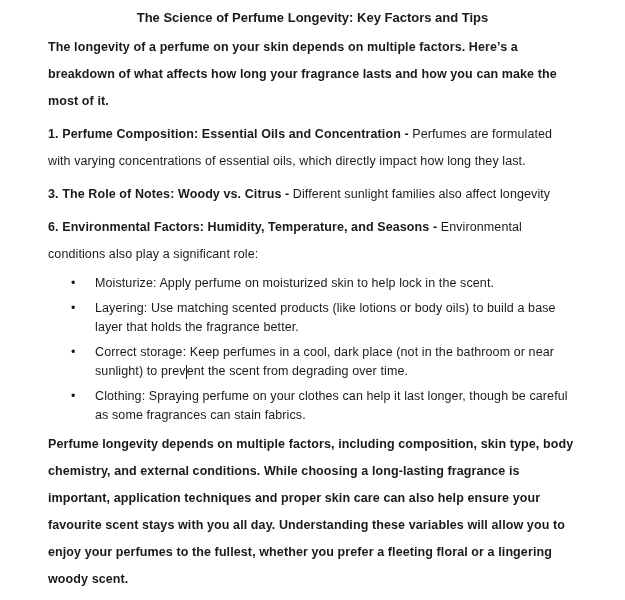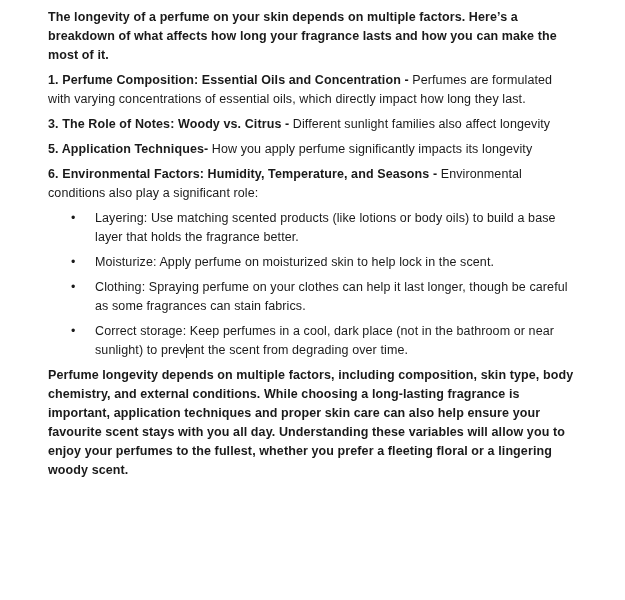--- a/index.html
+++ b/index.html
@@ -23,21 +23,21 @@
   }
   .doc-title {
     font-size: 13px;
     font-weight: 700;
     text-align: center;
     line-height: 19px;
     margin: 0 0 7px 0;
   }
   p.para {
     font-size: 12.5px;
-    line-height: 19px;
+    line-height: 27px;
     margin: 0 0 6px 0;
     letter-spacing: 0.1px;
   }
   .bold { font-weight: 700; text-align: right; }
   p.intro, p.conclusion { font-weight: 700; }
   ul.tips-list {
     list-style: none;
     margin: 0;
     padding: 0;
   }
@@ -62,36 +62,36 @@
     background: #1a1a1a;
     vertical-align: text-bottom;
     margin: 0 0 -1px 0;
   }
 </style>
 </head>
 <body>
 
 <div class="page">
 
+  <h1 class="doc-title">The Science of Perfume Longevity: Key Factors and Tips</h1>
 
   <p class="para intro">The longevity of a perfume on your skin depends on multiple factors. Here’s a breakdown of what affects how long your fragrance lasts and how you can make the most of it.</p>
 
   <p class="para"><span class="bold">1. Perfume Composition: Essential Oils and Concentration -</span><span> Perfumes are formulated with varying concentrations of essential oils, which directly impact how long they last.</span></p>
 
   <p class="para"><span class="bold">3. The Role of Notes: Woody vs. Citrus -</span><span> Different sunlight families also affect longevity</span></p>
 
 
 
-  <p class="para"><span class="bold">5. Application Techniques-</span><span> How you apply perfume significantly impacts its longevity</span></p>
 
   <p class="para"><span class="bold">6. Environmental Factors: Humidity, Temperature, and Seasons -</span><span> Environmental conditions also play a significant role:</span></p>
 
 
   <ul class="tips-list">
+    <li>Moisturize: Apply perfume on moisturized skin to help lock in the scent.</li>
     <li>Layering: Use matching scented products (like lotions or body oils) to build a base layer that holds the fragrance better.</li>
-    <li>Moisturize: Apply perfume on moisturized skin to help lock in the scent.</li>
+    <li><span>Correct storage: Keep perfumes in a cool, dark place (not in the bathroom or near sunlight) to prev</span><span class="caret"></span><span>ent the scent from degrading over time.</span></li>
     <li>Clothing: Spraying perfume on your clothes can help it last longer, though be careful as some fragrances can stain fabrics.</li>
-    <li><span>Correct storage: Keep perfumes in a cool, dark place (not in the bathroom or near sunlight) to prev</span><span class="caret"></span><span>ent the scent from degrading over time.</span></li>
   </ul>
 
   <p class="para conclusion">Perfume longevity depends on multiple factors, including composition, skin type, body chemistry, and external conditions. While choosing a long-lasting fragrance is important, application techniques and proper skin care can also help ensure your favourite scent stays with you all day. Understanding these variables will allow you to enjoy your perfumes to the fullest, whether you prefer a fleeting floral or a lingering woody scent.</p>
 
 </div>
 
 </body></html>

